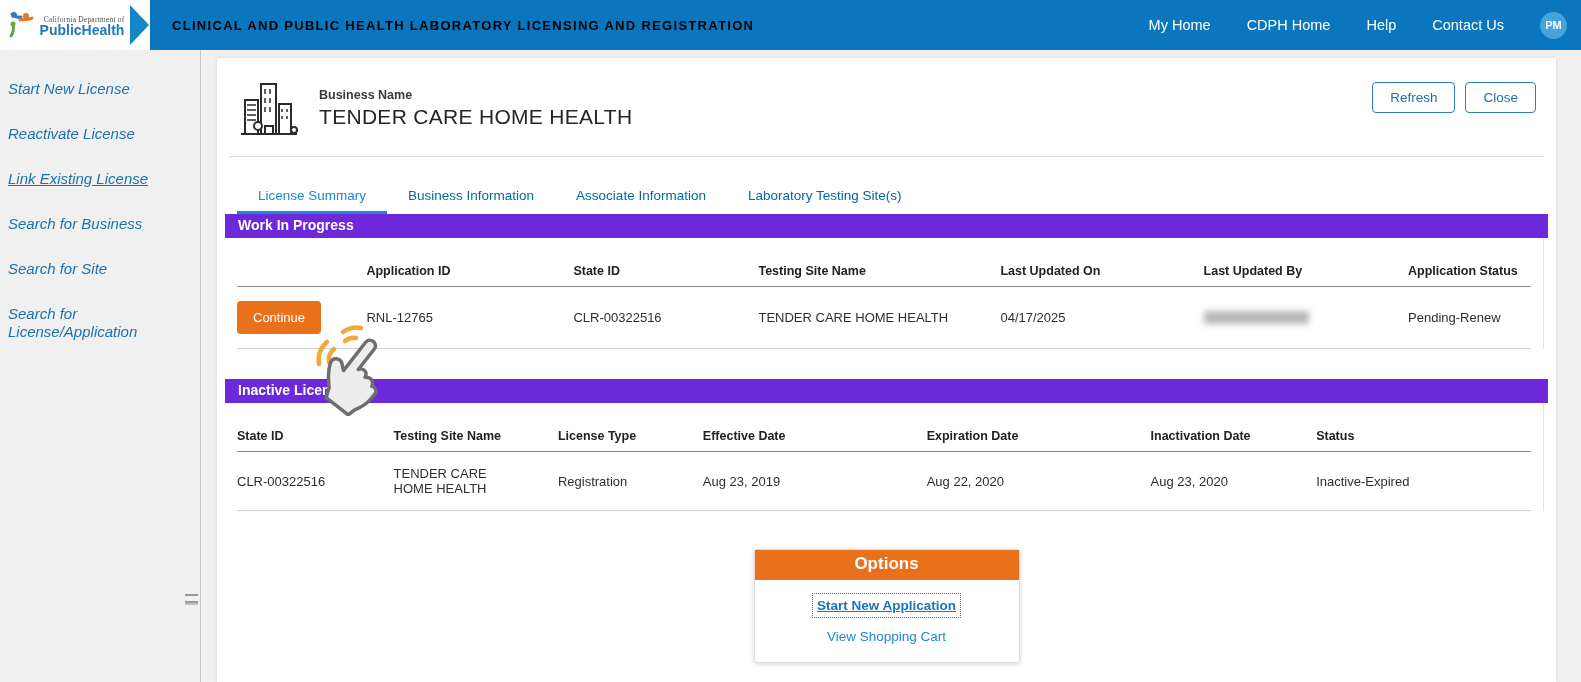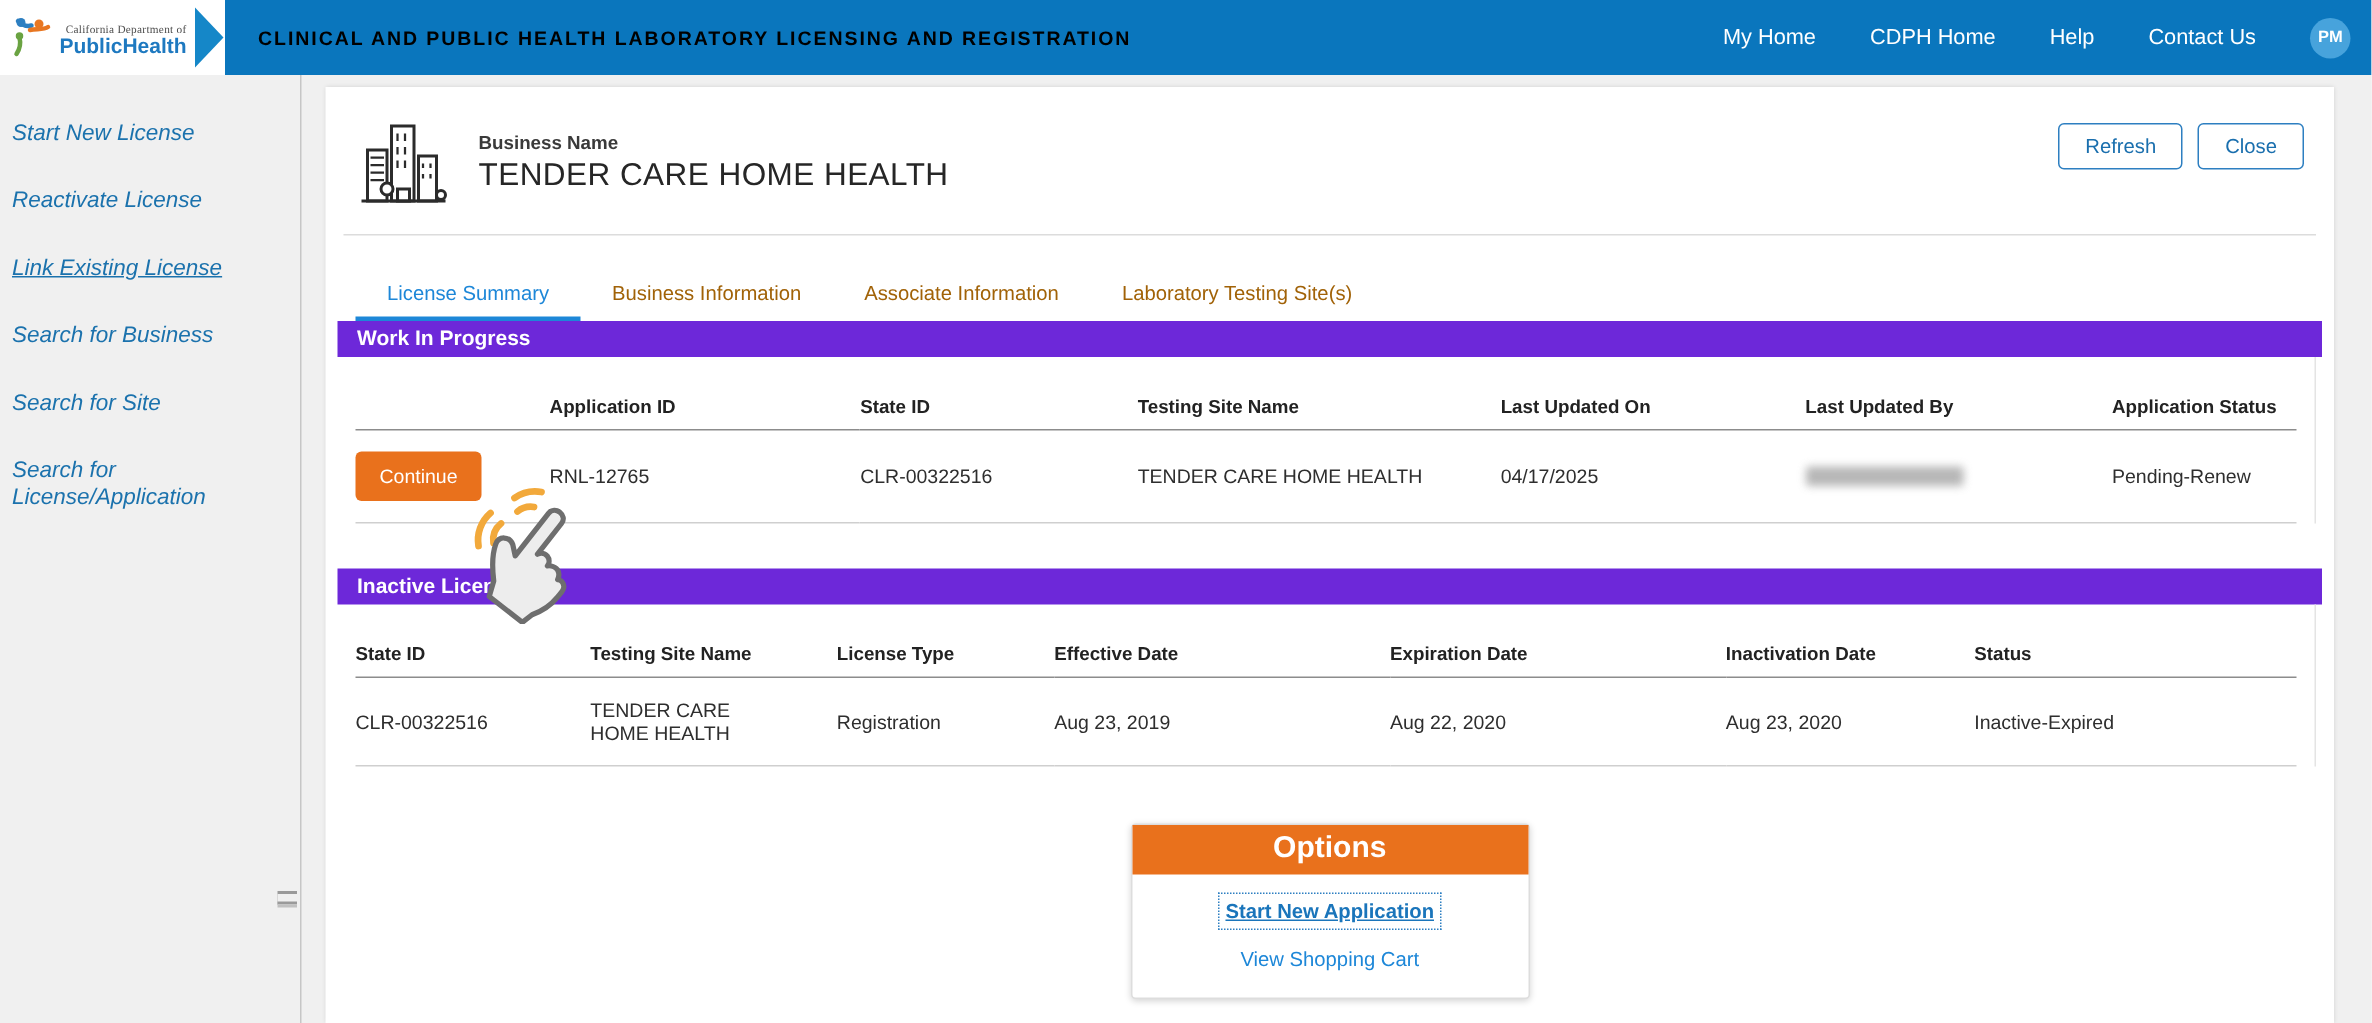--- a/index.html
+++ b/index.html
@@ -32,36 +32,36 @@
   .biz-row { display:flex; align-items:flex-start; padding:22px 12px 0; }
   .biz-icon { margin-right:18px; }
   .biz-label { font-size:12.5px; font-weight:bold; color:#3a3a3a; margin-top:8px; }
   .biz-name { font-size:21px; color:#262626; letter-spacing:.3px; margin-top:3px; }
   .biz-actions { margin-left:auto; display:flex; gap:10px; padding-top:2px; }
   .btn-outline { background:#fff; border:1px solid #2d7fc1; color:#1a6fae; font-size:13.5px; padding:7px 17px; border-radius:4px; cursor:pointer; font-family:inherit; }
   .biz-divider { border-bottom:1px solid #dcdcdc; margin:16px 4px 0; }
 
   
   .tabs { display:flex; padding:22px 12px 0; }
-  .tab { font-size:13.5px; color:#a16207; padding:9px 21px 11px; cursor:pointer; white-space:nowrap; }
+  .tab { font-size:13.5px; color:#0369a1; padding:9px 21px 11px; cursor:pointer; white-space:nowrap; }
   .tab.active { color:#1d87d8; border-bottom:3px solid #1d87d8; padding-bottom:8px; }
 
   
   .section-bar { background:#6d28d9; color:#fff; font-weight:bold; font-size:14px; padding:3px 13px 5px; }
   .tbl-wrap { padding:4px 12px 0; border-right:1px solid #e4e4e4; margin-right:4px; }
   table { width:100%; border-collapse:collapse; table-layout:fixed; }
   th { text-align:left; font-size:12.5px; color:#222; padding:22px 6px 8px 0; border-bottom:1px solid #8c8c8c; }
   td { font-size:13px; color:#2e2e2e; padding:14px 6px 14px 0; border-bottom:1px solid #cfcfcf; vertical-align:middle; }
   .btn-continue { background:#e9711c; border:none; color:#fff; font-size:13px; padding:9px 16px; border-radius:4px; cursor:pointer; font-family:inherit; }
   .redacted { width:105px; height:13px; background:#9f9f9f; border-radius:2px; filter:blur(3px); opacity:.75; }
   .gap-24 { height:30px; }
 
   
   .options { width:266px; margin:38px auto 0; border:1px solid #ddd; border-radius:3px; box-shadow:0 1px 5px rgba(0,0,0,.18); background:#fff; }
-  .options-header { background:#e9711c; color:#fff; font-weight:bold; font-size:20px; text-align:center; padding:4px 0 6px; }
+  .options-header { background:#e9711c; color:#fff; font-weight:bold; font-size:17px; text-align:center; padding:4px 0 6px; }
   .options-body { text-align:center; padding:16px 0 18px; }
   .options-link1 { display:inline-block; color:#1a75bb; font-weight:bold; font-size:13.5px; text-decoration:underline; outline:1px dotted #2d7fc1; outline-offset:4px; cursor:pointer; }
   .options-link2 { display:block; color:#1d87d8; font-size:13.5px; margin-top:15px; text-decoration:none; cursor:pointer; }
 
   
   .tap-cursor { position:absolute; left:92px; top:262px; width:90px; height:96px; z-index:6; pointer-events:none; }
 </style>
 </head>
 <body>
 

